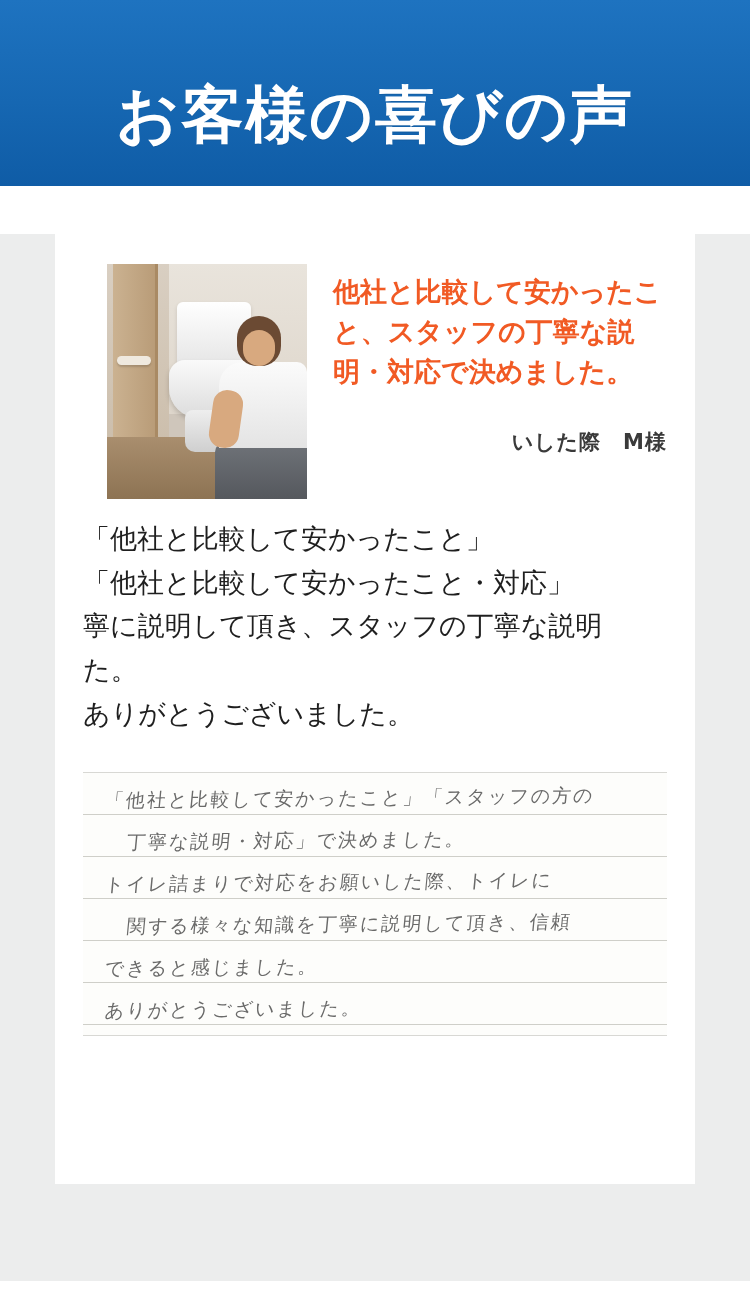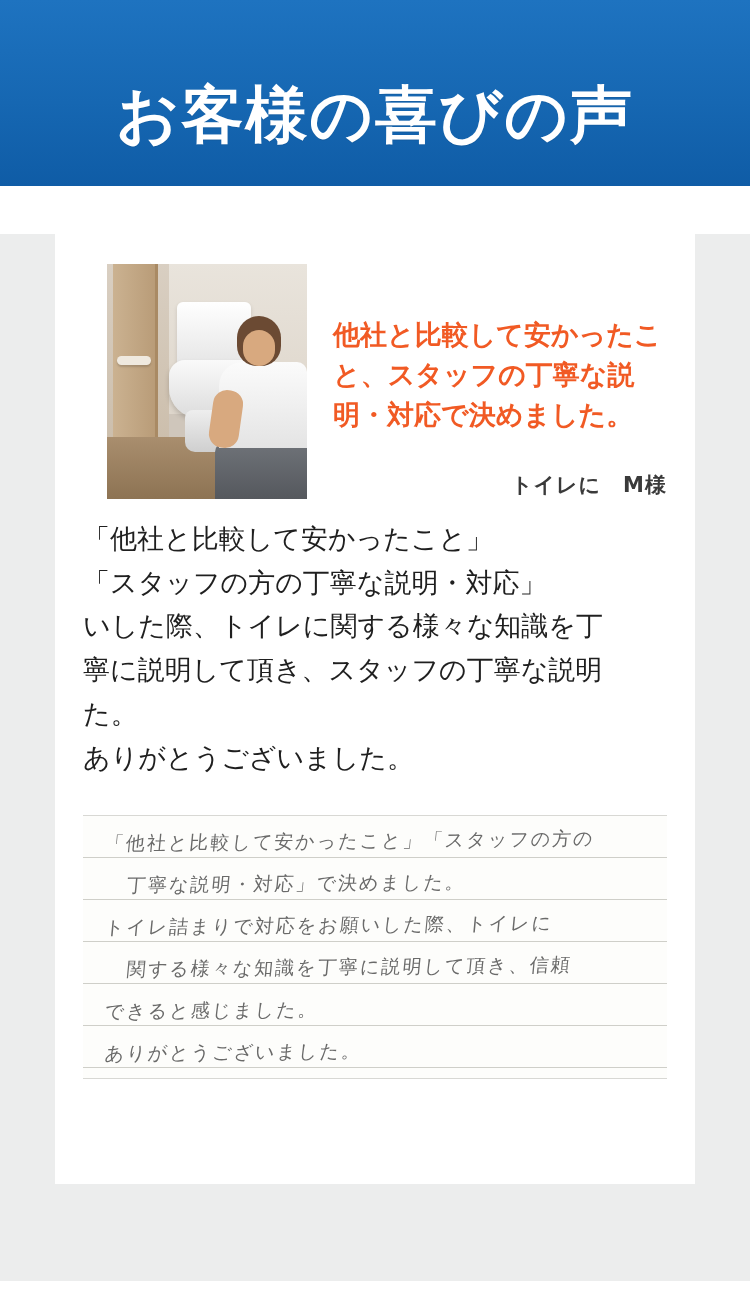--- a/index.html
+++ b/index.html
@@ -66,21 +66,21 @@
     background: #ffffff;
     width: 640px;
     box-sizing: border-box;
     padding: 30px 28px 40px 28px;
     min-height: 950px;
   }
 
   
   .top-row {
     display: flex;
-    align-items: flex-end;
+    align-items: flex-start;
     padding-left: 24px;
   }
   .photo {
     position: relative;
     width: 200px;
     height: 235px;
     flex: 0 0 200px;
     margin-right: 26px;
     overflow: hidden;
     background: #cfc6bb;
@@ -259,29 +259,28 @@
             <div class="toilet-base"></div>
             <div class="person-legs"></div>
             <div class="person-body"></div>
             <div class="person-arm"></div>
             <div class="person-head"></div>
             <div class="person-face"></div>
           </div>
 
           <div class="headline">
             <div class="headline-text">他社と比較して安かったこと、スタッフの丁寧な説明・対応で決めました。</div>
-            <div class="attribution">トイレに　M様</div>
+            <div class="attribution">いした際　M様</div>
           </div>
 
         </div>
 
         <div class="testimonial-body">
           <p>「他社と比較して安かったこと」</p>
-          <p>「スタッフの方の丁寧な説明・対応」</p>
-          <p>いした際、トイレに関する様々な知識を丁</p>
+          <p>「他社と比較して安かったこと・対応」</p>
           <p>寧に説明して頂き、スタッフの丁寧な説明</p>
           <p>た。</p>
           <p>ありがとうございました。</p>
         </div>
 
         <div class="letter-scan">
           <div class="rule" style="top:41px"></div>
           <div class="rule" style="top:83px"></div>
           <div class="rule" style="top:125px"></div>
           <div class="rule" style="top:167px"></div>

